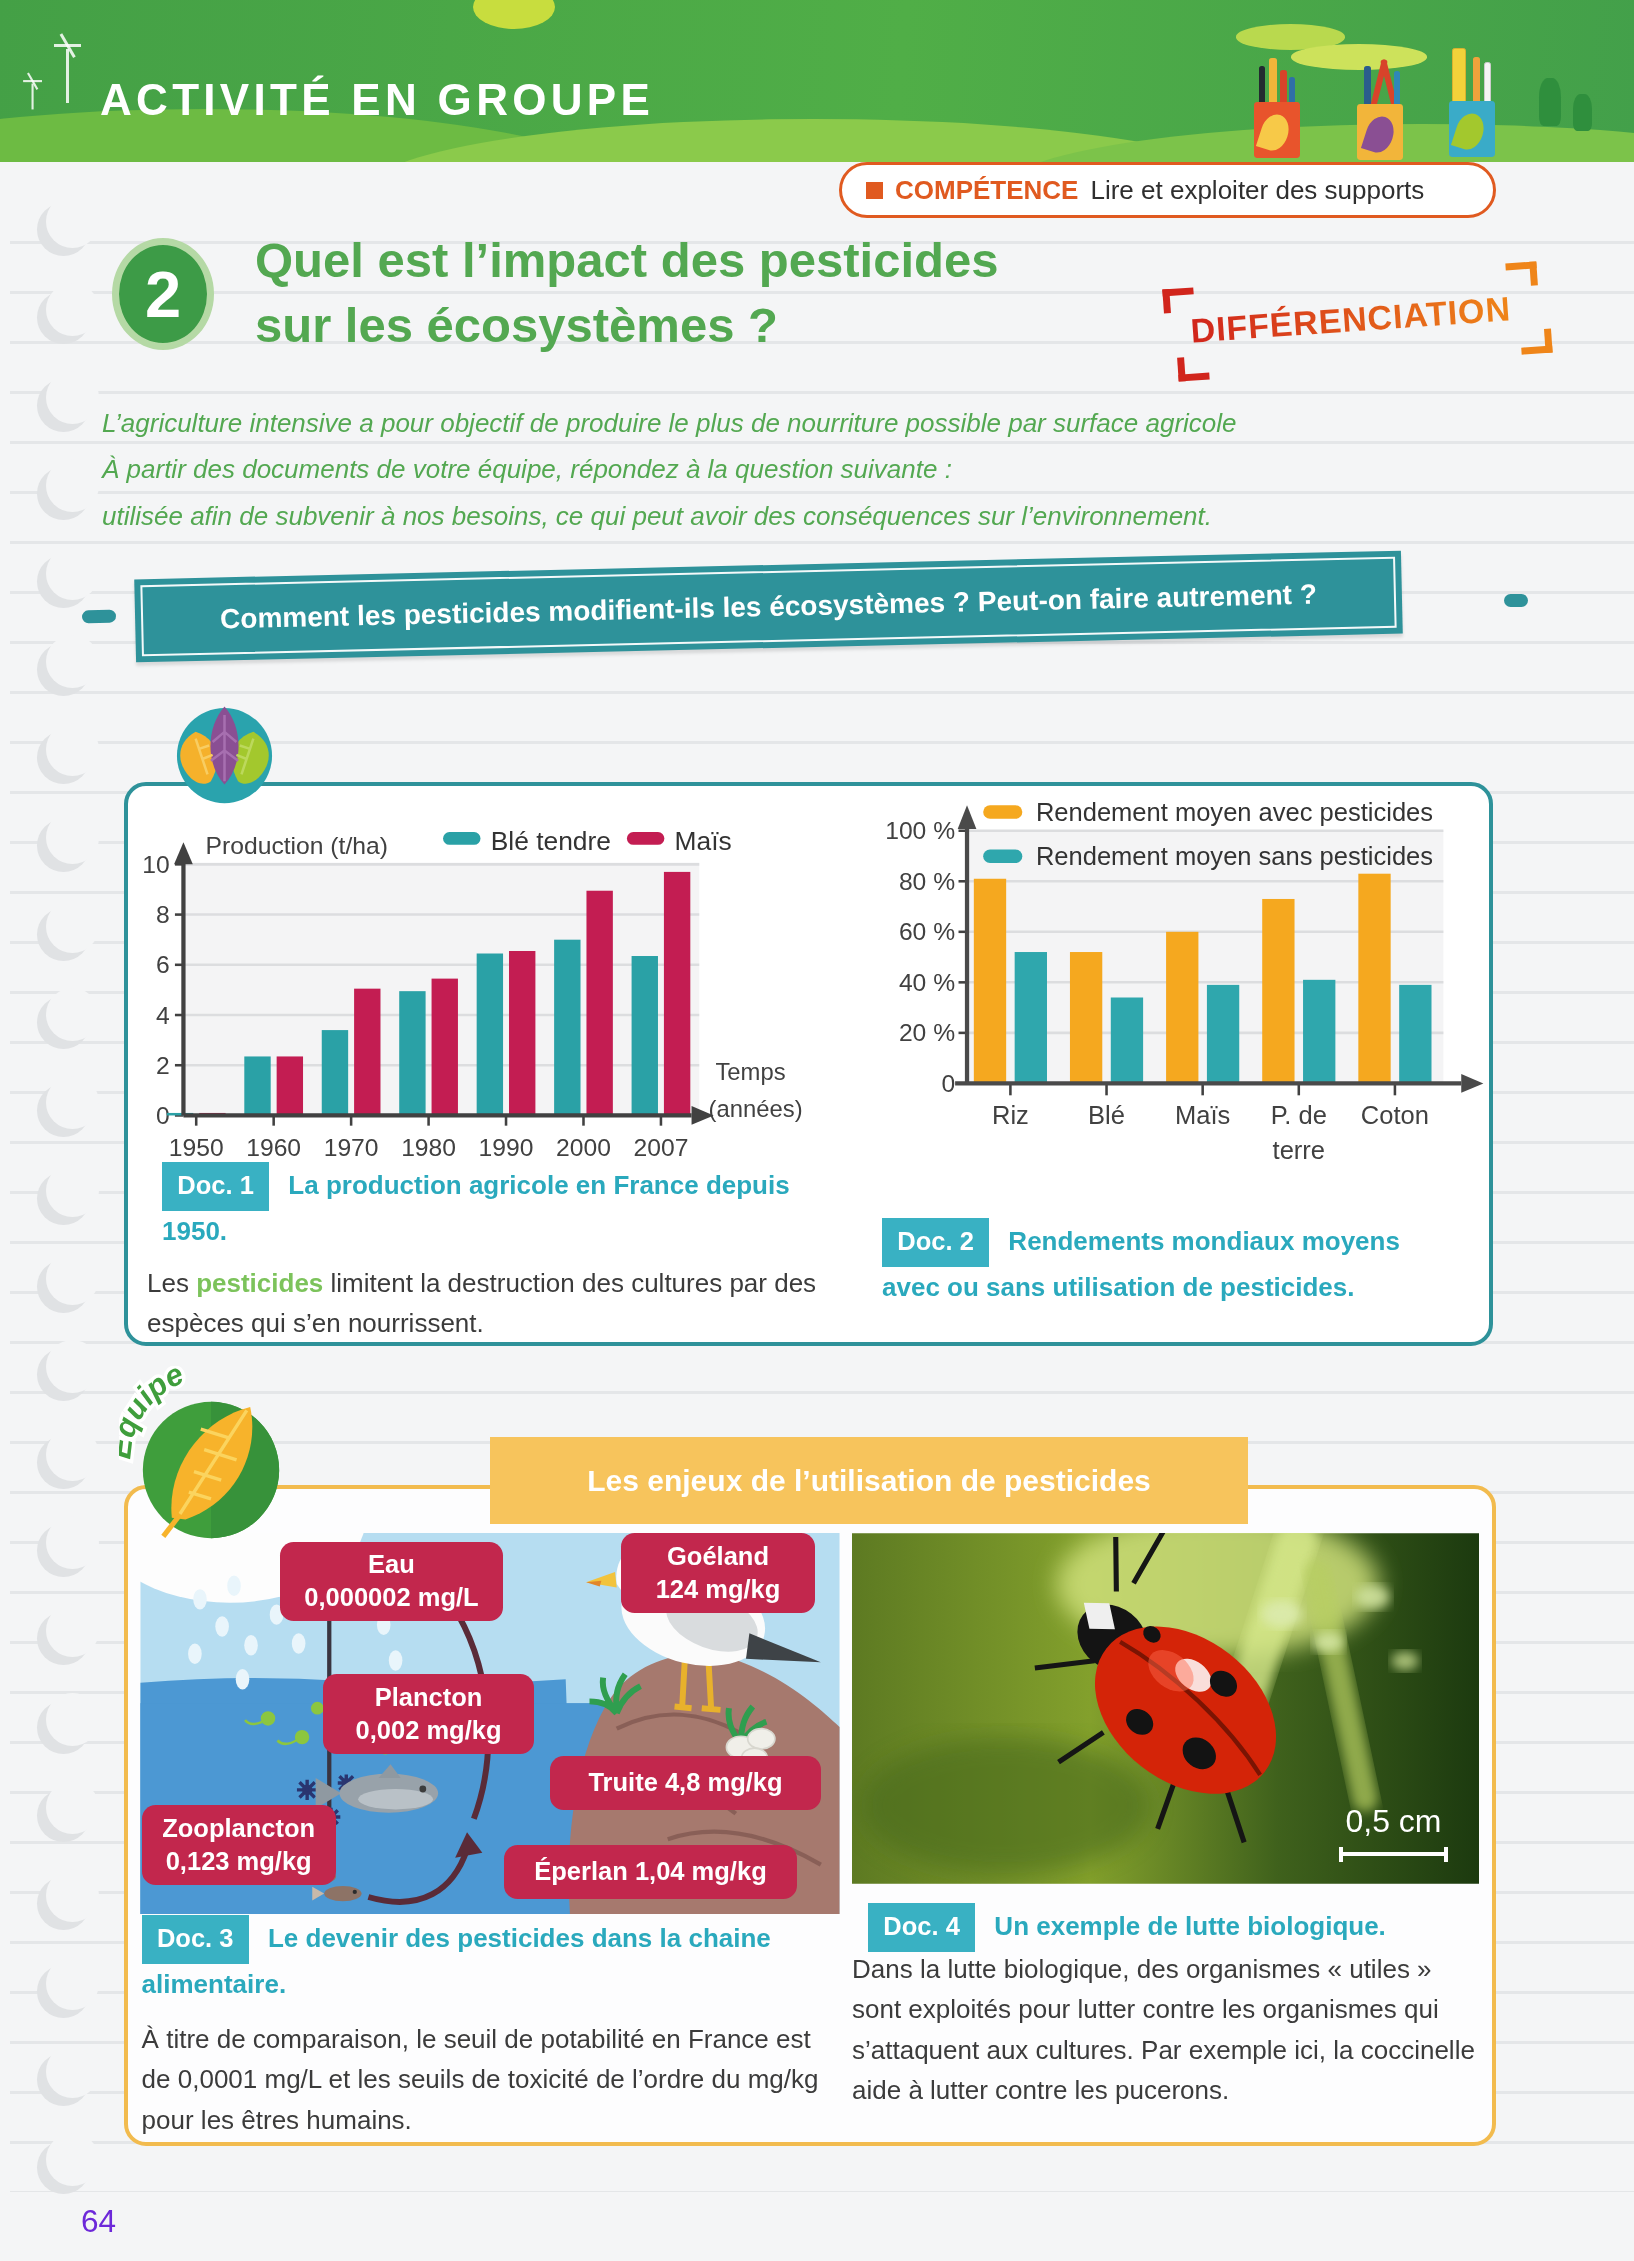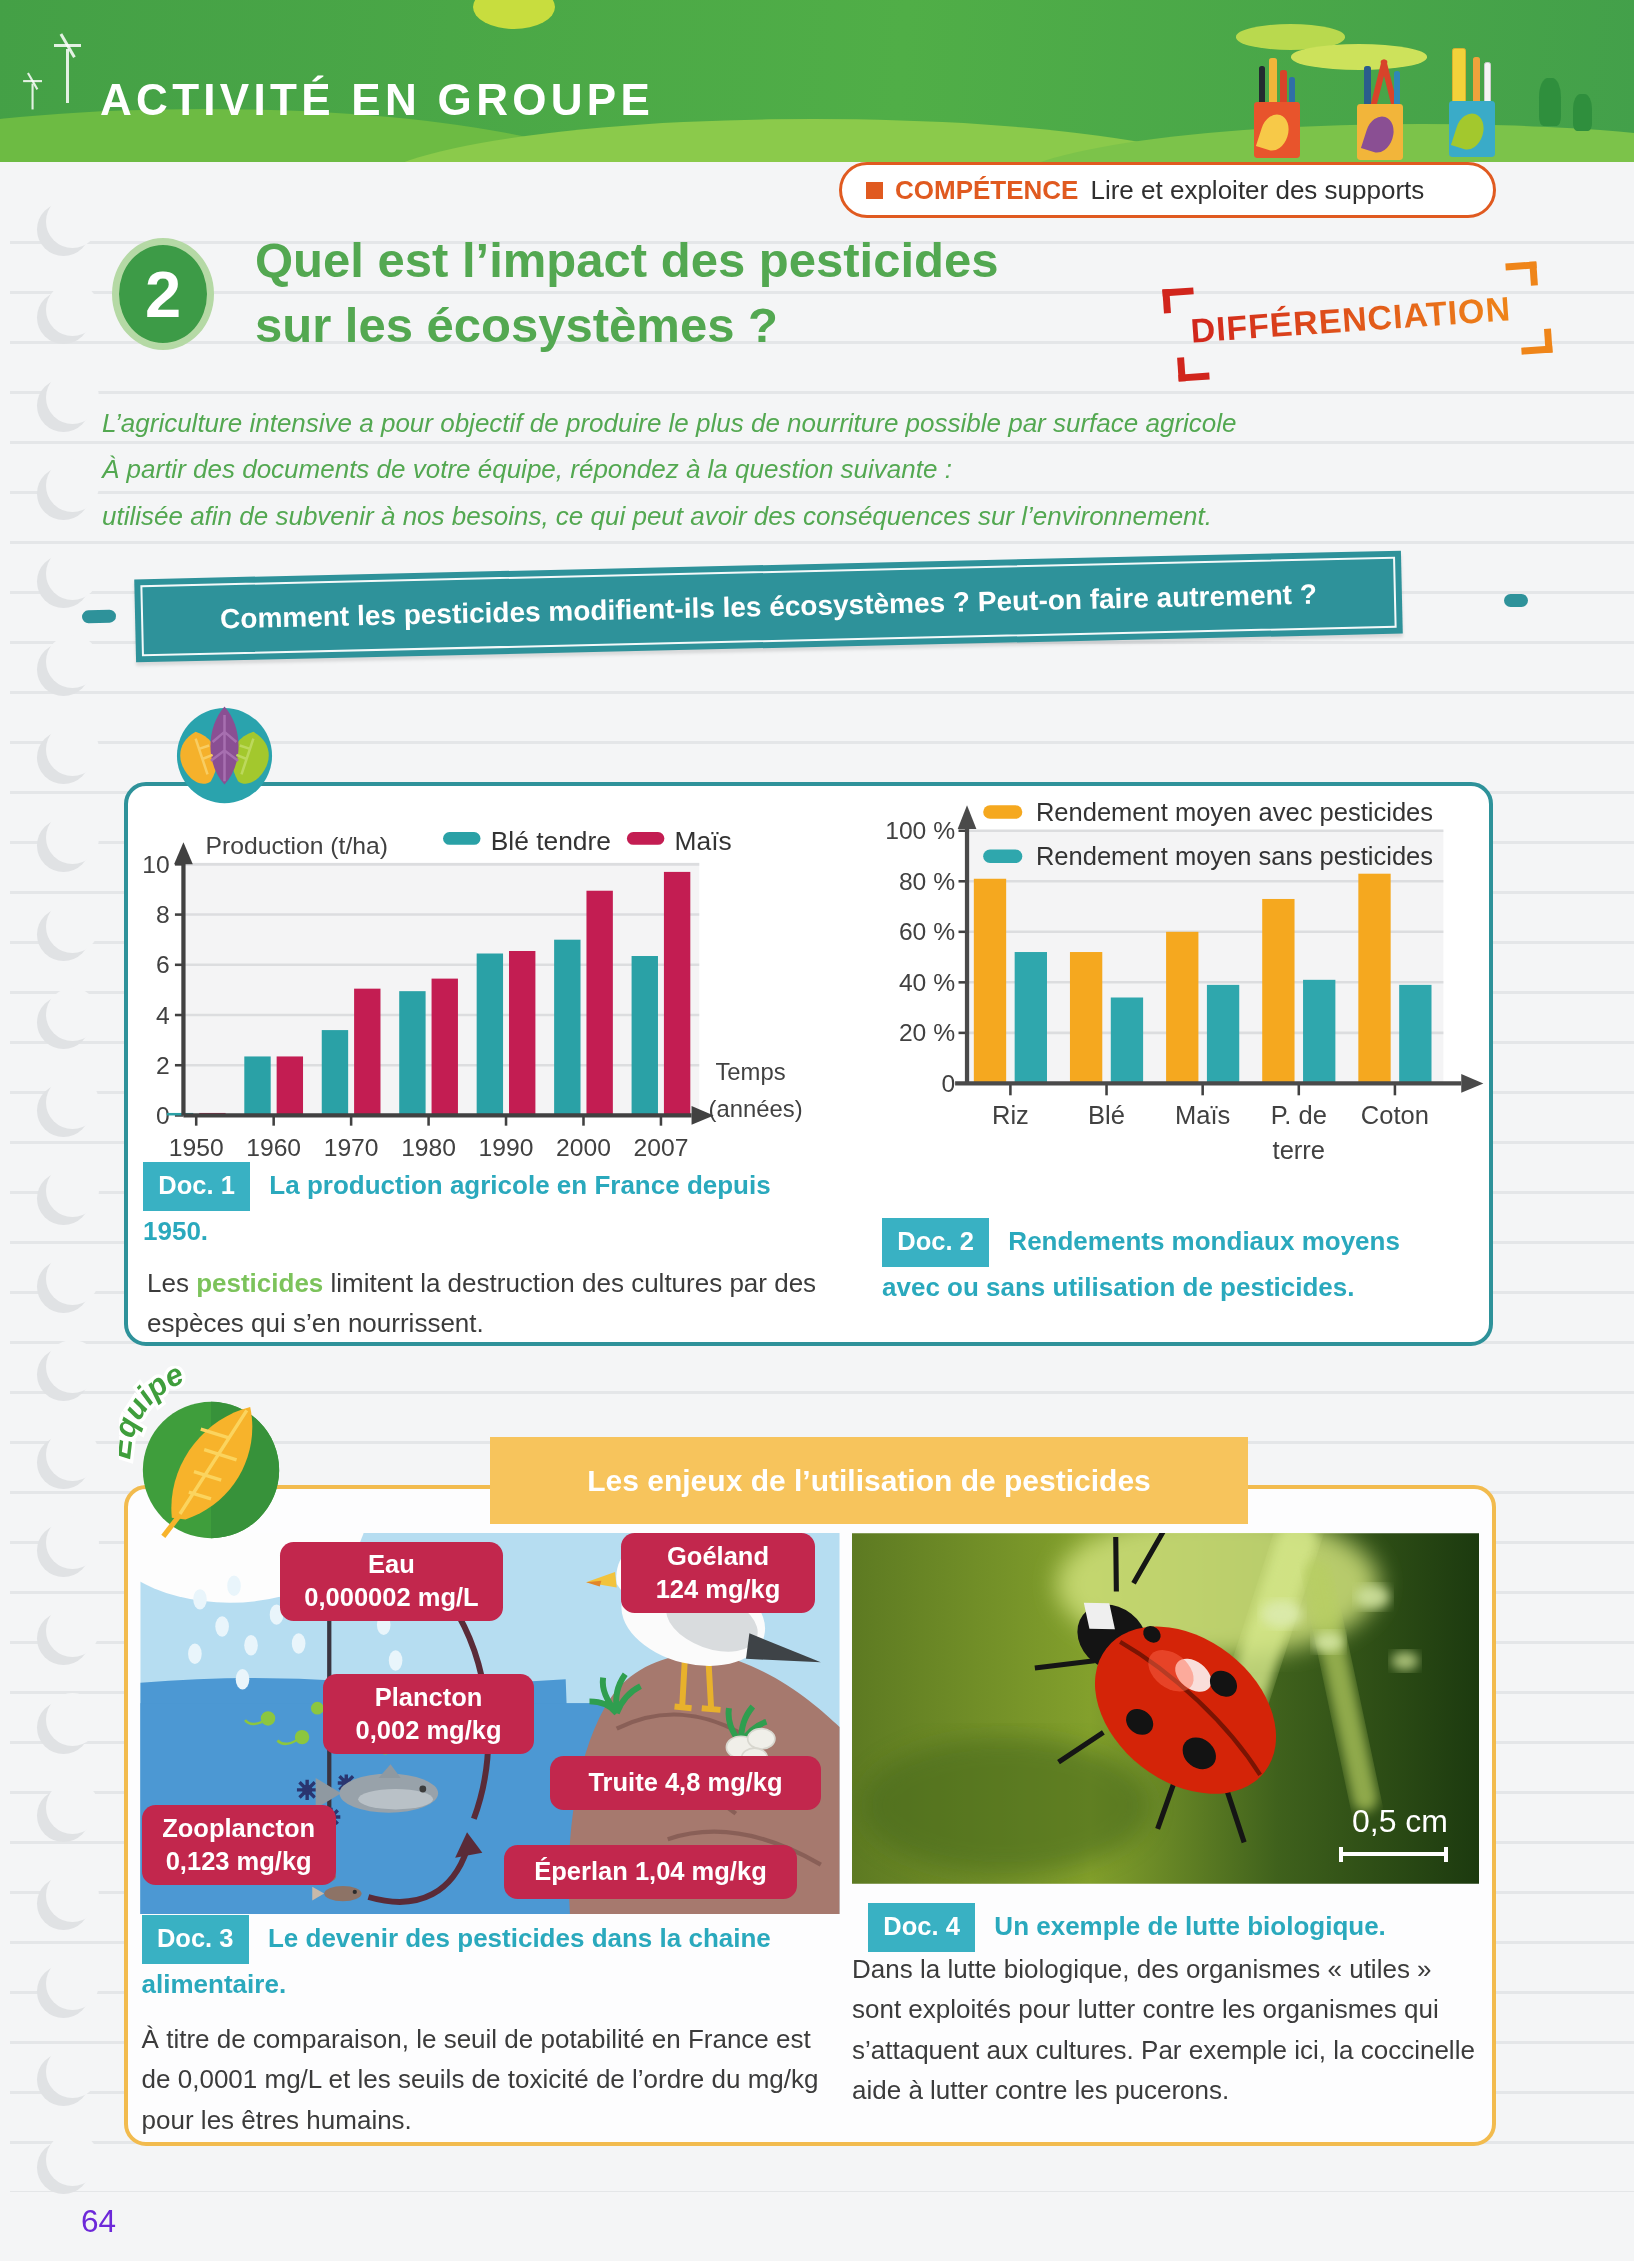--- a/index.html
+++ b/index.html
@@ -77,21 +77,21 @@
   .team{position:absolute;left:119px;top:1366px;width:184px;height:179px;z-index:4}
   .section-banner{position:absolute;left:490px;top:1437px;width:758px;height:87px;background:var(--yellow);
     display:flex;align-items:center;justify-content:center;color:#fff;font-size:30px;font-weight:700;z-index:3}
 
   .card2{position:absolute;left:124px;top:1485px;width:1372px;height:661px;background:#fdfdfe;
     border:4.3px solid var(--card2-border);border-radius:22px;z-index:2}
   .diagram{position:absolute;left:12px;top:44px;width:796px;height:381px}
   .fc-badge{position:absolute;background:var(--label-crimson);color:#fff;border-radius:13.6px;text-align:center;
     font-weight:700;font-size:25.5px;line-height:1.3;padding:6.8px 5.1px}
   .photo{position:absolute;left:724px;top:44px;width:627px;height:351px;overflow:hidden}
-  .scale-wrap{position:absolute;right:31px;bottom:22px;color:#fff;text-align:right}
+  .scale-wrap{position:absolute;right:31px;bottom:22px;color:#fff;text-align:center}
   .scale-label{font-size:32px}
   .scale-bar{margin-top:6.8px;height:15.3px;width:109px;border-left:4.3px solid #fff;border-right:4.3px solid #fff;position:relative}
   .scale-bar:before{content:"";position:absolute;left:0;right:0;top:5.1px;height:4.3px;background:#fff}
 
   .pagenum{position:absolute;left:81px;top:2203px;font-size:31.5px;font-weight:400;color:#6d28d9;z-index:2}
 </style>
 </head>
 <body>
 
 <div class="page">
@@ -366,21 +366,21 @@
           <text x="610" y="389" text-anchor="middle" font-size="30" fill="#414141">Coton</text>
           <line x1="107" y1="341" x2="107" y2="34" stroke="#4a4a4a" stroke-width="5"></line>
           <polygon points="96,42 118,42 107,14" fill="#4a4a4a"></polygon>
           <line x1="93" y1="341" x2="688" y2="341" stroke="#4a4a4a" stroke-width="5"></line>
           <polygon points="688,330 688,352 714,341" fill="#4a4a4a"></polygon>
           <rect x="126" y="14" width="46" height="16" rx="8" fill="#f5a81f"></rect>
           <text x="188" y="32" font-size="30" fill="#333">Rendement moyen avec pesticides</text>
           <rect x="126" y="66" width="46" height="16" rx="8" fill="#2fa7ad"></rect>
           <text x="188" y="84" font-size="30" fill="#333">Rendement moyen sans pesticides</text>
         </svg></div>
-    <p class="doc-row" style="left:15px;top:376px;width:698px;position:absolute;margin:0">
+    <p class="doc-row" style="left:34px;top:376px;width:698px;position:absolute;margin:0">
       <span class="doc-badge">Doc. 1</span>
       <span class="doc-caption">La production agricole en France depuis 1950.</span>
     </p>
     <p class="doc-body" style="left:19px;top:477px;width:707px;margin:0">
       <span>Les </span><span class="hl-green">pesticides</span><span> limitent la destruction des cultures par des espèces qui s’en nourrissent.</span>
     </p>
     <p class="doc-row" style="left:754px;top:432px;width:524px;position:absolute;margin:0">
       <span class="doc-badge">Doc. 2</span>
       <span class="doc-caption">Rendements mondiaux moyens avec ou sans utilisation de pesticides.</span>
     </p>

